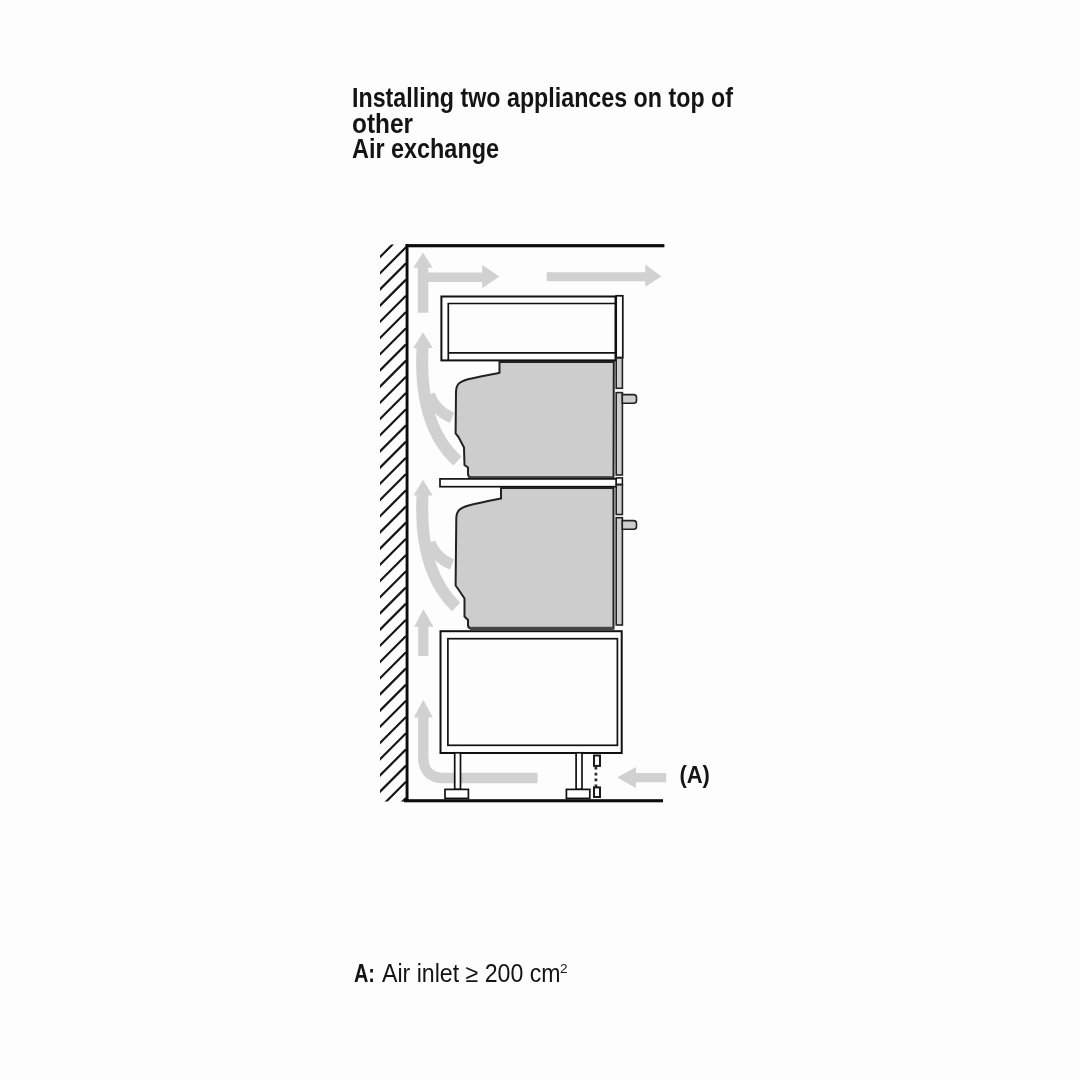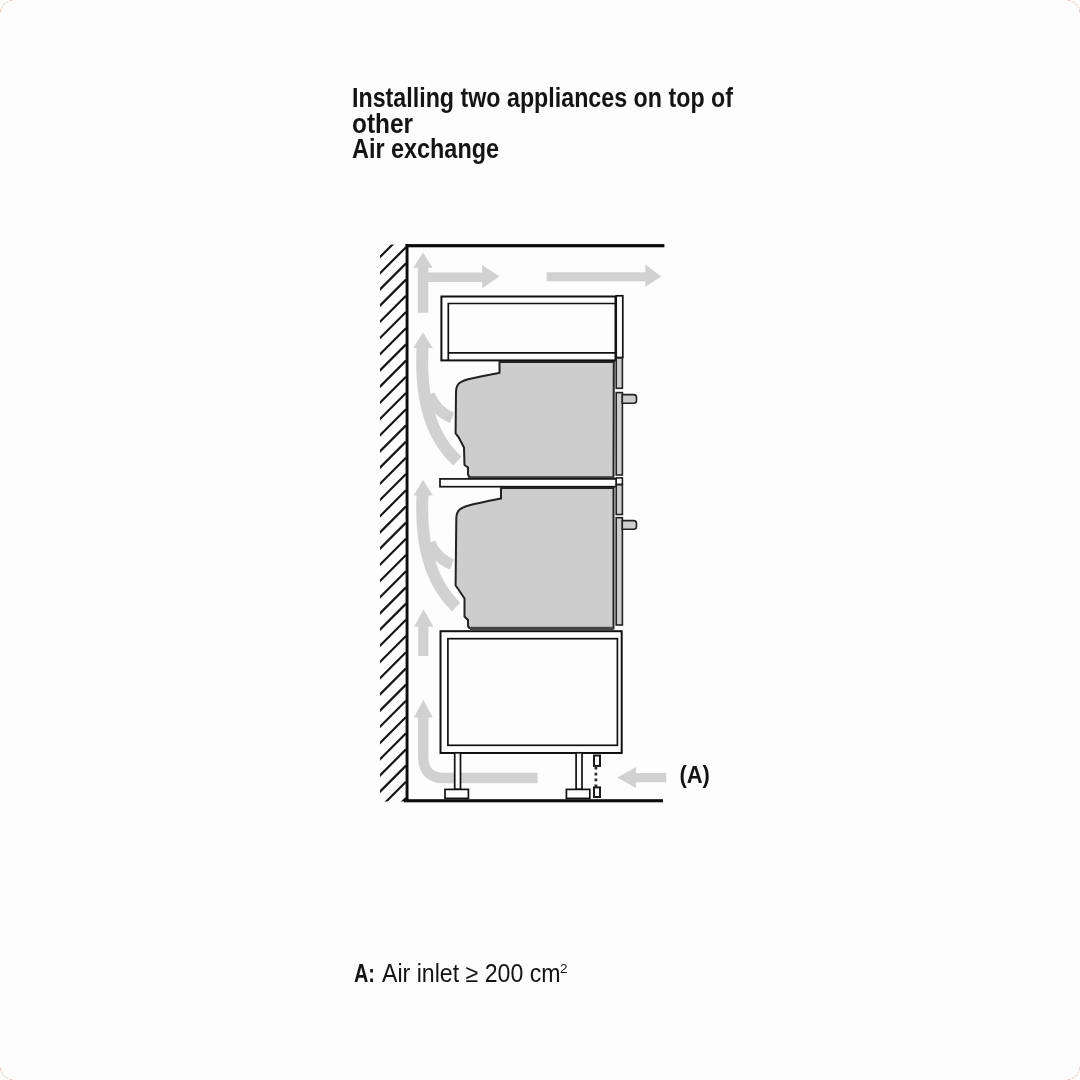--- a/index.html
+++ b/index.html
@@ -1,17 +1,17 @@
 <!DOCTYPE html>
 <html><head>
 <meta charset="utf-8">
 <style>
   html,body{margin:0;padding:0;background:#ffffff;}
   .page{position:relative;width:1080px;height:1080px;background:#c2410c;overflow:hidden;
-        font-family:"Liberation Sans", sans-serif;border-radius:14px;}
+        font-family:"Liberation Sans", sans-serif;}
 </style>
 </head>
 <body>
 <div class="page">
 <svg style="filter:blur(0.5px)" width="1080" height="1080" viewBox="0 0 1080 1080" xmlns="http://www.w3.org/2000/svg">
 
   <rect x="0" y="0" width="1080" height="1080" fill="#fdfdfd"></rect>
 
   <g fill="#141414" font-family="Liberation Sans" font-weight="bold" font-size="27.3px">
     <text x="352" y="107.3" textLength="381" lengthAdjust="spacingAndGlyphs">Installing two appliances on top of</text>

